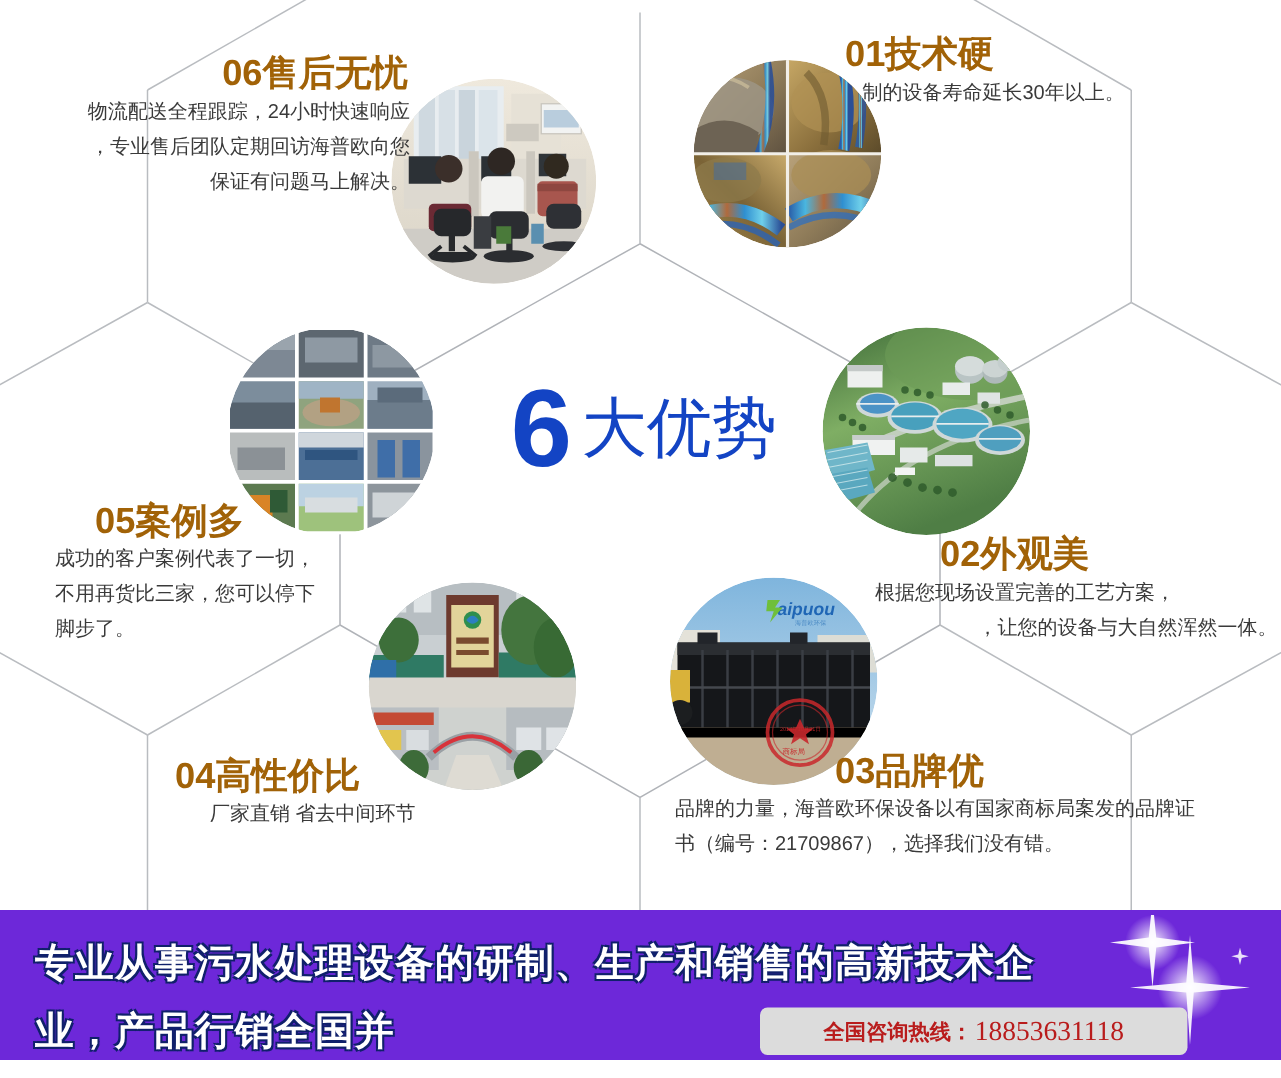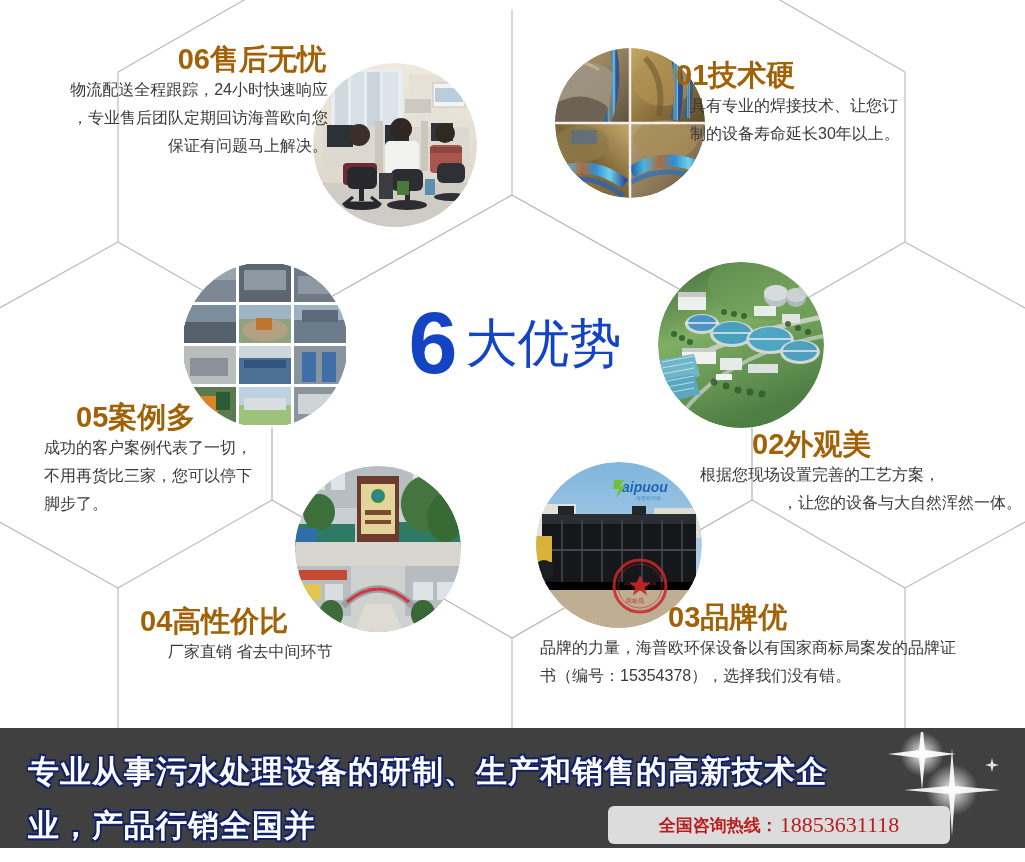--- a/index.html
+++ b/index.html
@@ -48,30 +48,30 @@
   .feat .desc{
     font-size:16px;color:#3a3a3a;line-height:1.75;
     font-family:Liberation Sans, sans-serif;
   }
   .ta-r{text-align:right;}
   .ta-l{text-align:left;}
 
   
   #feat06{left:16px;top:44px;width:312px;}
   #feat06 .head{padding-right:2px;}
-  #feat01{left:676px;top:60px;width:330px;}
+  #feat01{left:676px;top:29px;width:330px;}
   #feat05{left:22px;top:402px;width:290px;}
   #feat02{left:700px;top:429px;width:322px;}
   #feat04{left:140px;top:606px;width:300px;}
   #feat03{left:540px;top:602px;width:470px;}
 
   
   #banner{
     position:absolute;left:0;top:728px;width:1025px;height:120px;
-    background:#404040;
+    background:#6d28d9;
     overflow:hidden;
   }
   .spark{position:absolute;pointer-events:none;}
   #bannertext{
     position:absolute;left:28px;top:16px;width:860px;
     color:#ffffff;font-weight:bold;
     font-size:31px;line-height:54px;
     letter-spacing:1px;
     text-shadow:
       -1.6px -1.6px 0 #10206b,
@@ -515,21 +515,20 @@
     <div class="desc">
       <div>物流配送全程跟踪，24小时快速响应</div>
       <div>，专业售后团队定期回访海普欧向您</div>
       <div>保证有问题马上解决。</div>
     </div>
   </div>
 
   <div class="feat ta-l" id="feat01">
     <div class="head">01技术硬</div>
     <div class="desc" style="padding-left:14px;">
-      <div>具有专业的焊接技术、让您订</div>
       <div>制的设备寿命延长30年以上。</div>
     </div>
   </div>
 
   <div class="feat ta-l" id="feat05">
     <div class="head" style="padding-left:54px;">05案例多</div>
     <div class="desc" style="padding-left:22px;">
       <div>成功的客户案例代表了一切，</div>
       <div>不用再货比三家，您可以停下</div>
       <div>脚步了。</div>
@@ -548,21 +547,21 @@
     <div class="head">04高性价比</div>
     <div class="desc" style="padding-left:28px;">
       <div>厂家直销 省去中间环节</div>
     </div>
   </div>
 
   <div class="feat ta-l" id="feat03">
     <div class="head" style="padding-left:128px;">03品牌优</div>
     <div class="desc">
       <div>品牌的力量，海普欧环保设备以有国家商标局案发的品牌证</div>
-      <div>书（编号：15354378），选择我们没有错。</div>
+      <div>书（编号：21709867），选择我们没有错。</div>
     </div>
   </div>
 
   <div id="banner">
     <svg class="spark" style="left:880px;top:4px;width:130px;height:120px;" viewBox="0 0 130 120">
       <defs>
         <radialGradient id="gl" cx="50%" cy="50%" r="50%">
           <stop offset="0%" stop-color="#ffffff" stop-opacity="0.95"></stop>
           <stop offset="100%" stop-color="#ffffff" stop-opacity="0"></stop>
         </radialGradient>

